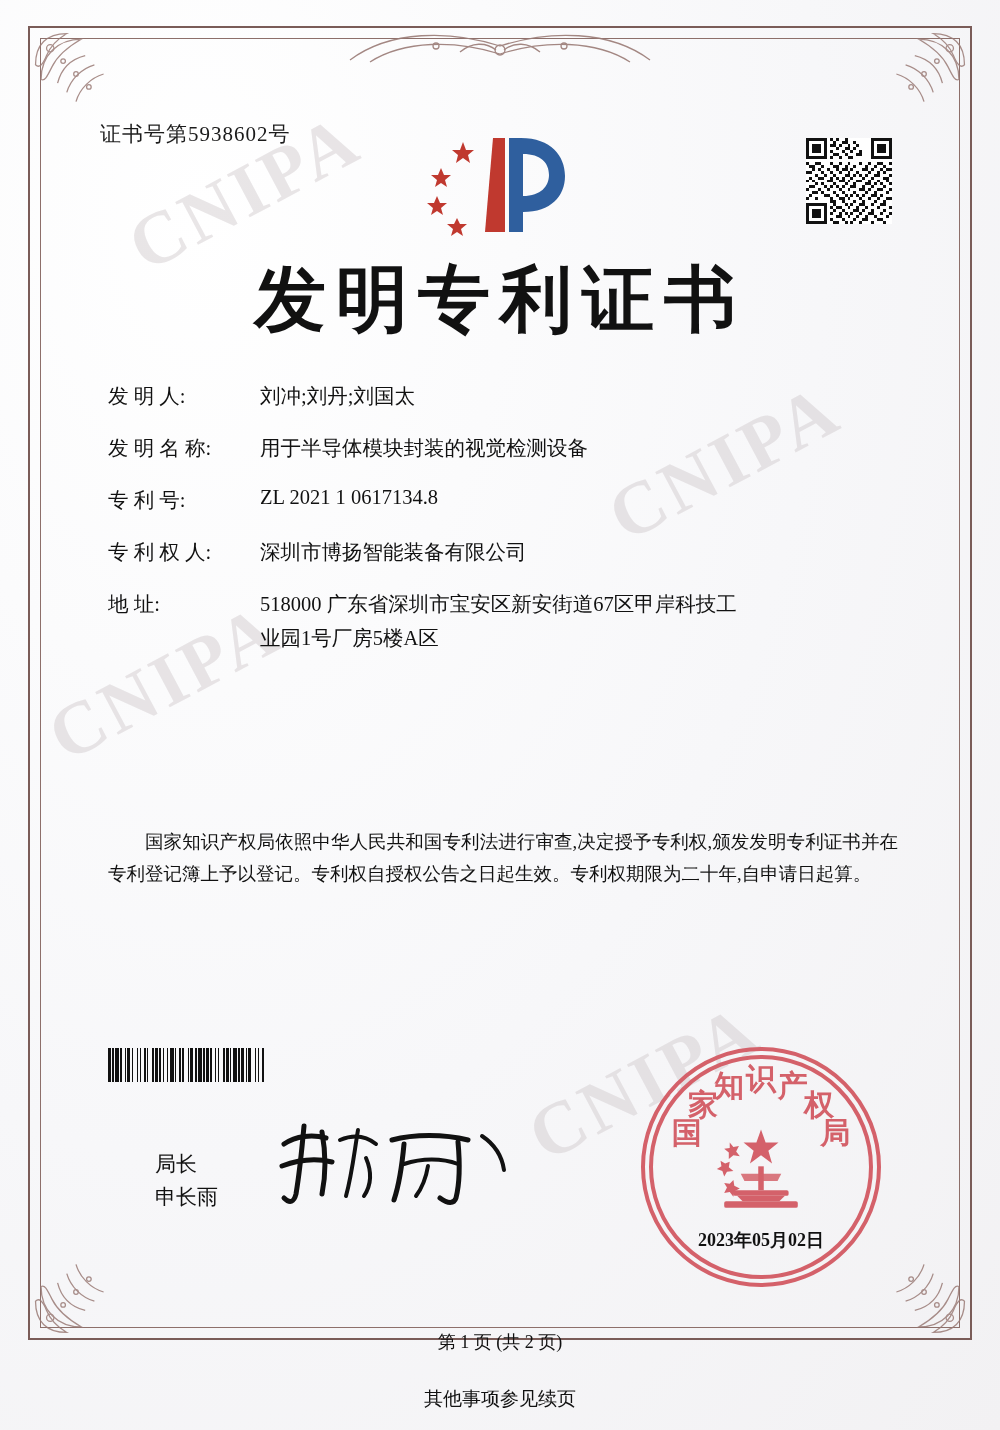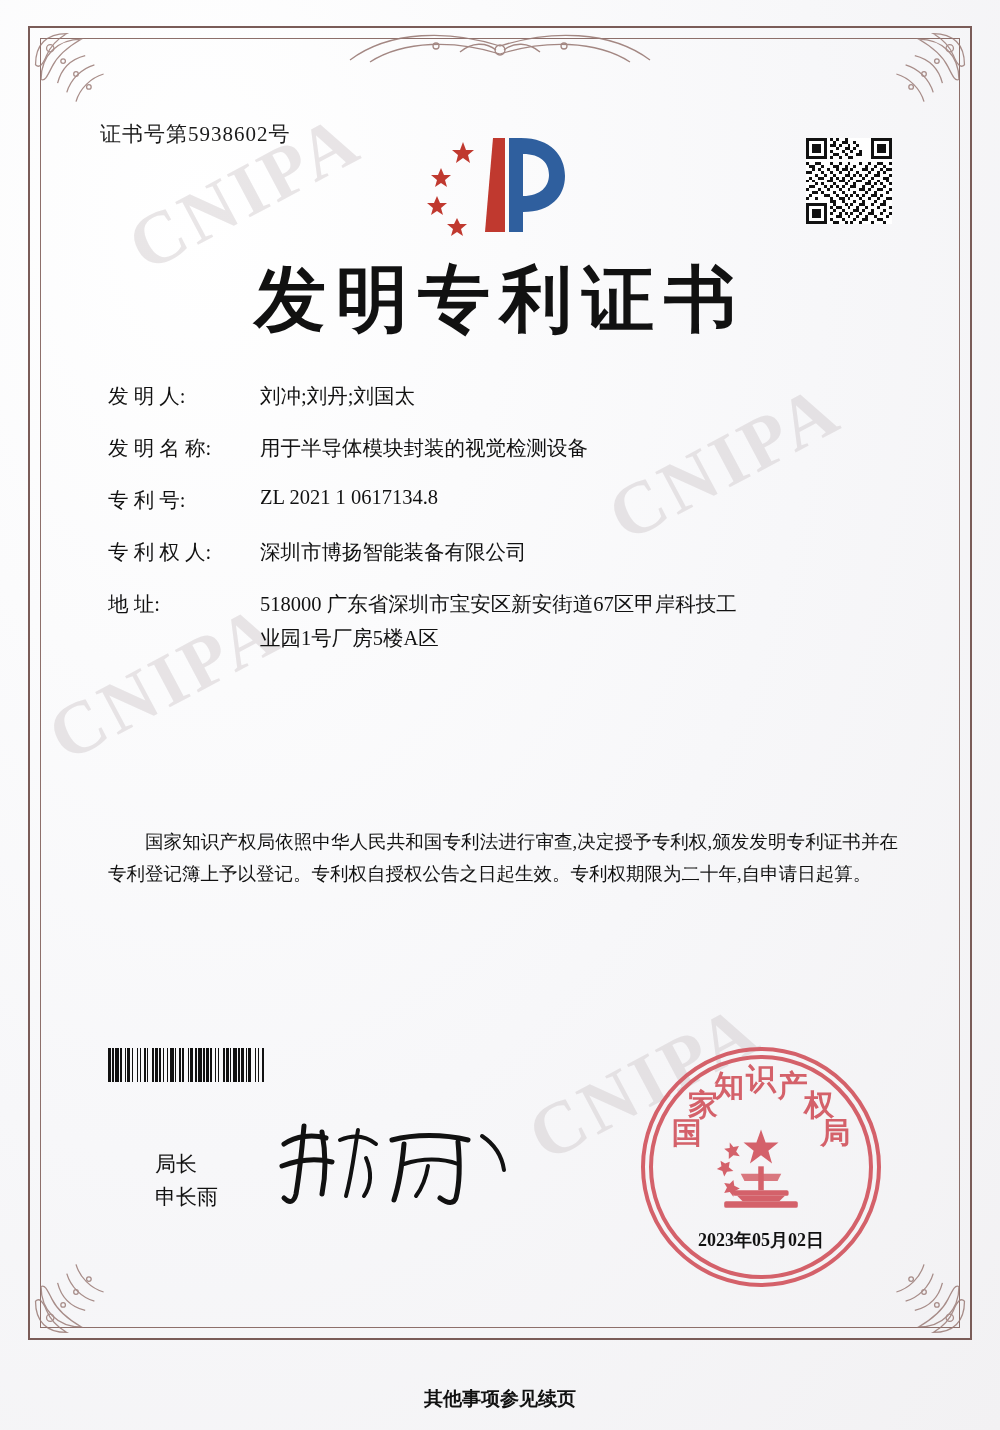--- a/index.html
+++ b/index.html
@@ -233,21 +233,20 @@
     font-size: 18px;
     color: #111;
   }
   .footnote {
     position: absolute;
     left: 0; right: 0;
     top: 1386px;
     text-align: center;
     font-size: 19px;
     color: #111;
-    font-weight: bold;
   }
 </style>
 </head>
 <body>
 
 <div class="page">
 
   <div class="wm wm1">CNIPA</div>
   <div class="wm wm2">CNIPA</div>
   <div class="wm wm3">CNIPA</div>
@@ -721,15 +720,16 @@
         <text transform="translate(125,125) rotate(-24) translate(0,-78) rotate(24)" text-anchor="middle">知</text>
         <text transform="translate(125,125) rotate(0) translate(0,-78)" text-anchor="middle">识</text>
         <text transform="translate(125,125) rotate(24) translate(0,-78) rotate(-24)" text-anchor="middle">产</text>
         <text transform="translate(125,125) rotate(48) translate(0,-78) rotate(-48)" text-anchor="middle">权</text>
         <text transform="translate(125,125) rotate(72) translate(0,-78) rotate(-72)" text-anchor="middle">局</text>
       </g>
     </svg>
   </div>
   <div class="seal-date">2023年05月02日</div>
 
+  <div class="page-num">第 1 页 (共 2 页)</div>
   <div class="footnote">其他事项参见续页</div>
 
 </div>
 
 </body></html>

